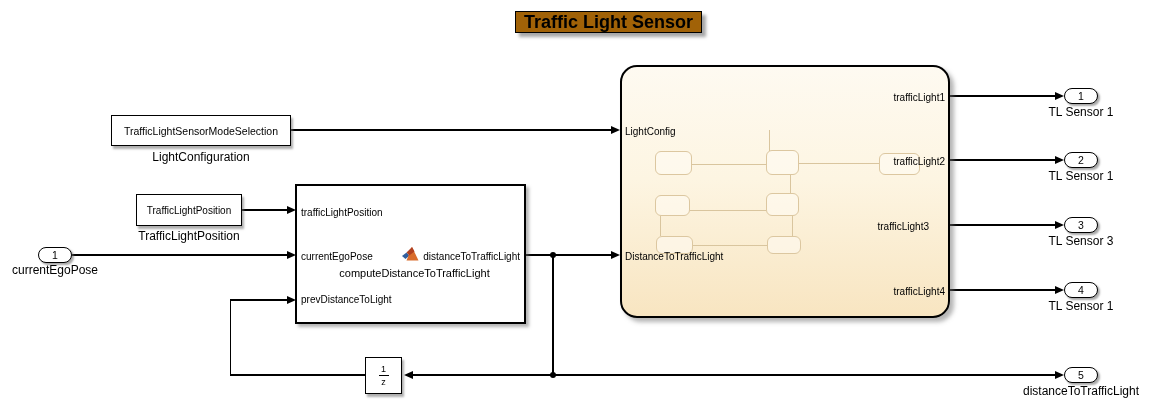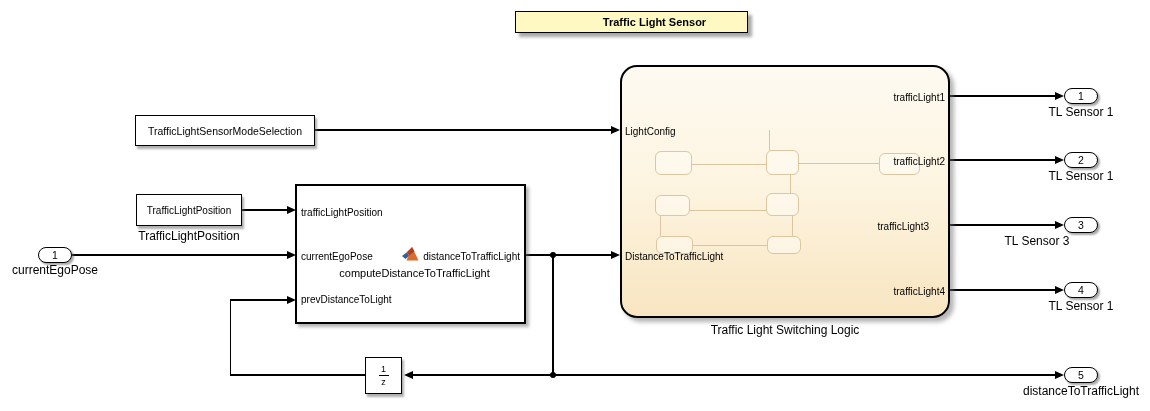--- a/index.html
+++ b/index.html
@@ -12,22 +12,22 @@
   .wire.h{height:1.5px;}
   .wire.v{width:1.5px;}
   .arr-r{position:absolute;width:0;height:0;border-top:4.5px solid transparent;border-bottom:4.5px solid transparent;border-left:9px solid #000;}
   .arr-l{position:absolute;width:0;height:0;border-top:4.5px solid transparent;border-bottom:4.5px solid transparent;border-right:9px solid #000;}
   .jdot{position:absolute;width:6px;height:6px;border-radius:50%;background:#000;}
   
   .blk{position:absolute;background:#fff;border:1px solid #000;box-shadow:2px 3px 2px rgba(110,110,110,0.55);box-sizing:border-box;}
   .blk-thick{border-width:2px;box-shadow:3px 3px 3px rgba(110,110,110,0.5);}
   .ctext{display:flex;align-items:center;justify-content:center;width:100%;height:100%;font-size:10.5px;white-space:nowrap;}
   .blabel{position:absolute;font-size:12px;text-align:center;white-space:nowrap;}
-  .title-box{position:absolute;background:#fef9c3;border:1px solid #000;box-shadow:4px 4px 3px rgba(110,110,110,0.6);
-    display:flex;align-items:center;justify-content:center;font-weight:bold;font-size:11px;padding-left:46px;}
+  .title-box{position:absolute;background:#a16207;border:1px solid #000;box-shadow:4px 4px 3px rgba(110,110,110,0.6);
+    display:flex;align-items:center;justify-content:center;font-weight:bold;font-size:18px;}
   
   .pport{position:absolute;width:34px;height:16px;background:#fff;border:1.5px solid #000;border-radius:9px;
     box-shadow:2px 2px 2px rgba(110,110,110,0.6);box-sizing:border-box;display:flex;align-items:center;justify-content:center;
     font-size:10.5px;}
   
   .iolabel{position:absolute;font-size:10px;white-space:nowrap;}
   
   .chart{position:absolute;border:2px solid #000;border-radius:17px;
     background:linear-gradient(180deg,#fefaf1 0%,#fdf5e2 45%,#f8e5c1 100%);
     box-shadow:4px 4px 4px rgba(110,110,110,0.5);box-sizing:border-box;}
@@ -78,23 +78,24 @@
 
   <div class="wire h" style="left:950px;top:95px;width:106px;"></div>
   <div class="arr-r" style="left:1055px;top:91.5px;"></div>
   <div class="wire h" style="left:950px;top:159px;width:106px;"></div>
   <div class="arr-r" style="left:1055px;top:155.5px;"></div>
   <div class="wire h" style="left:950px;top:224px;width:106px;"></div>
   <div class="arr-r" style="left:1055px;top:220.5px;"></div>
   <div class="wire h" style="left:950px;top:289px;width:106px;"></div>
   <div class="arr-r" style="left:1055px;top:285.5px;"></div>
 
-  <div class="blk" style="left:111px;top:115px;width:180px;height:31px;margin-left:24px;">
+  <div class="blk" style="left:111px;top:115px;width:180px;height:31px;">
     <div class="ctext">TrafficLightSensorModeSelection</div>
   </div>
+  <div class="blabel" style="left:111px;top:150px;width:180px;">LightConfiguration</div>
 
   <div class="blk" style="left:136px;top:194px;width:106px;height:32px;">
     <div class="ctext" style="font-size:10px;">TrafficLightPosition</div>
   </div>
   <div class="blabel" style="left:86px;top:229px;width:206px;">TrafficLightPosition</div>
 
   <div class="pport" style="left:38px;top:247px;">
     <span>1</span>
   </div>
   <div class="blabel" style="left:0px;top:263px;width:110px;">currentEgoPose</div>
@@ -130,42 +131,41 @@
     <div class="sbox" style="left:34px;top:169px;width:37px;height:18px;"></div>
     <div class="sbox" style="left:145px;top:169px;width:34px;height:18px;"></div>
 
     <div class="iolabel" style="left:3px;top:59px;">LightConfig</div>
     <div class="iolabel" style="left:3px;top:184px;">DistanceToTrafficLight</div>
     <div class="iolabel" style="right:3px;top:25px;">trafficLight1</div>
     <div class="iolabel" style="right:3px;top:89px;">trafficLight2</div>
     <div class="iolabel" style="right:19px;top:154px;">trafficLight3</div>
     <div class="iolabel" style="right:3px;top:219px;">trafficLight4</div>
   </div>
-  <div class="blabel" style="left:685px;top:323px;width:200px;">Traffic Light Switching Logic</div>
 
   <div class="udelay" style="left:365px;top:357px;width:37px;height:37px;">
     <div class="num">1</div>
     <div class="fbar"></div>
     <div class="den">z</div>
   </div>
 
   <div class="pport" style="left:1064px;top:88px;">
     <span>1</span>
   </div>
   <div class="blabel" style="left:1031px;top:105px;width:100px;">TL Sensor 1</div>
 
   <div class="pport" style="left:1064px;top:152px;">
     <span>2</span>
   </div>
   <div class="blabel" style="left:1031px;top:169px;width:100px;">TL Sensor 1</div>
 
   <div class="pport" style="left:1064px;top:217px;">
     <span>3</span>
   </div>
-  <div class="blabel" style="left:987px;top:234px;width:100px;">TL Sensor 3</div>
+  <div class="blabel" style="left:1031px;top:234px;width:100px;">TL Sensor 3</div>
 
   <div class="pport" style="left:1064px;top:282px;">
     <span>4</span>
   </div>
   <div class="blabel" style="left:1031px;top:299px;width:100px;">TL Sensor 1</div>
 
   <div class="pport" style="left:1064px;top:367px;">
     <span>5</span>
   </div>
   <div class="blabel" style="left:1021px;top:384px;width:120px;">distanceToTrafficLight</div>

